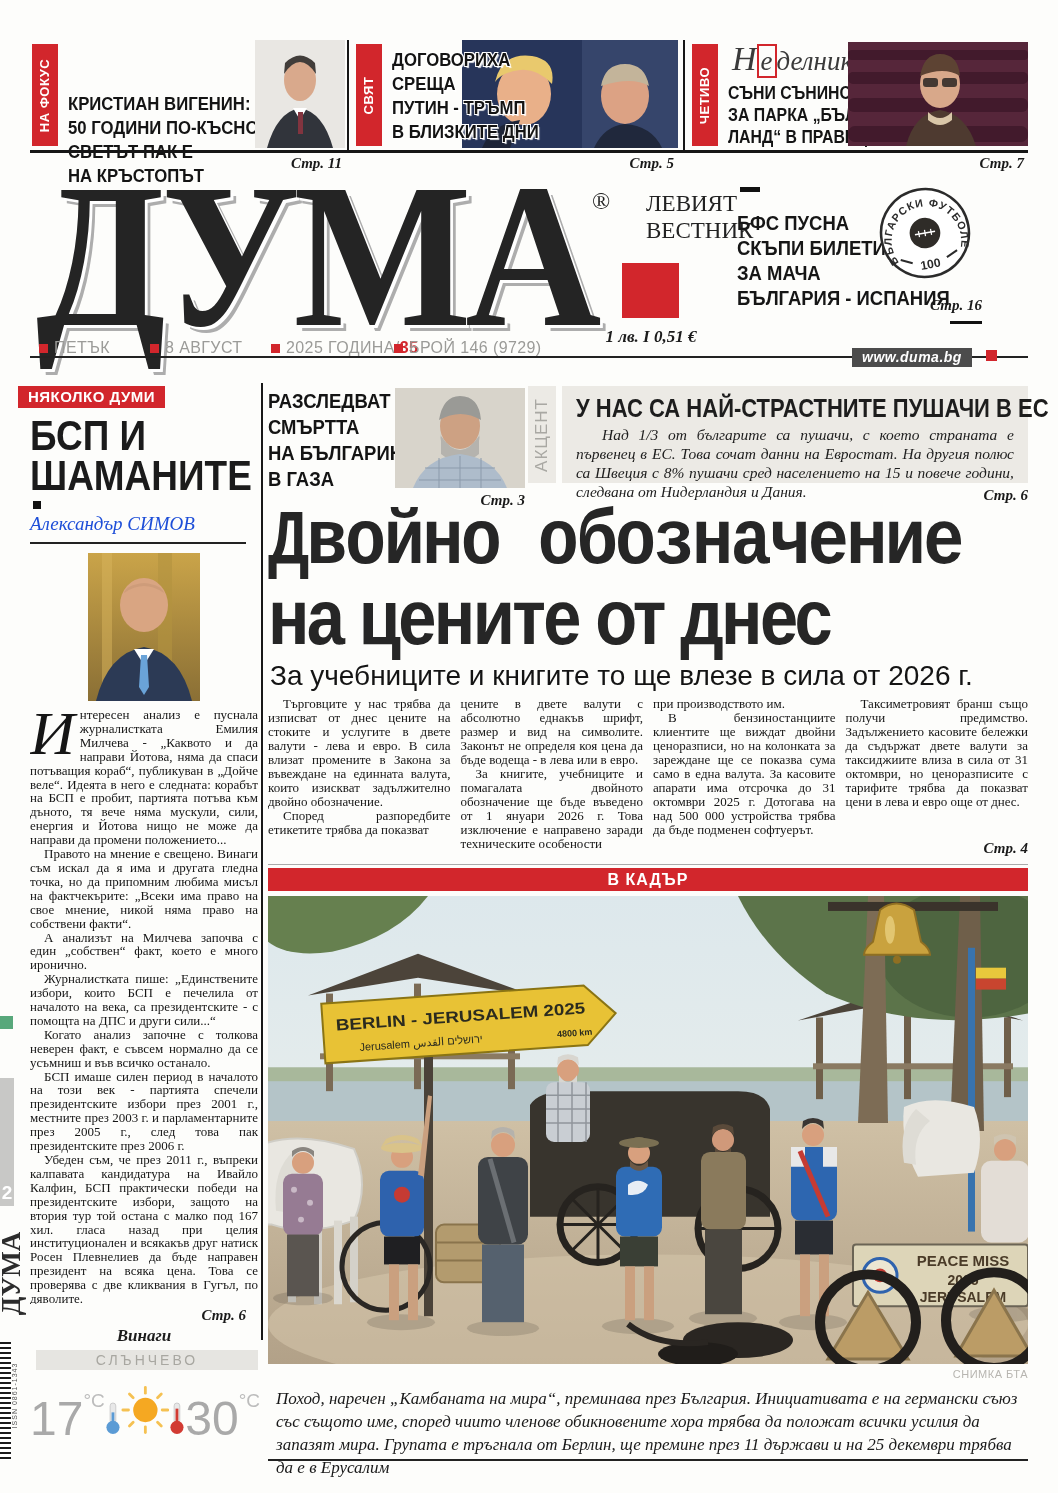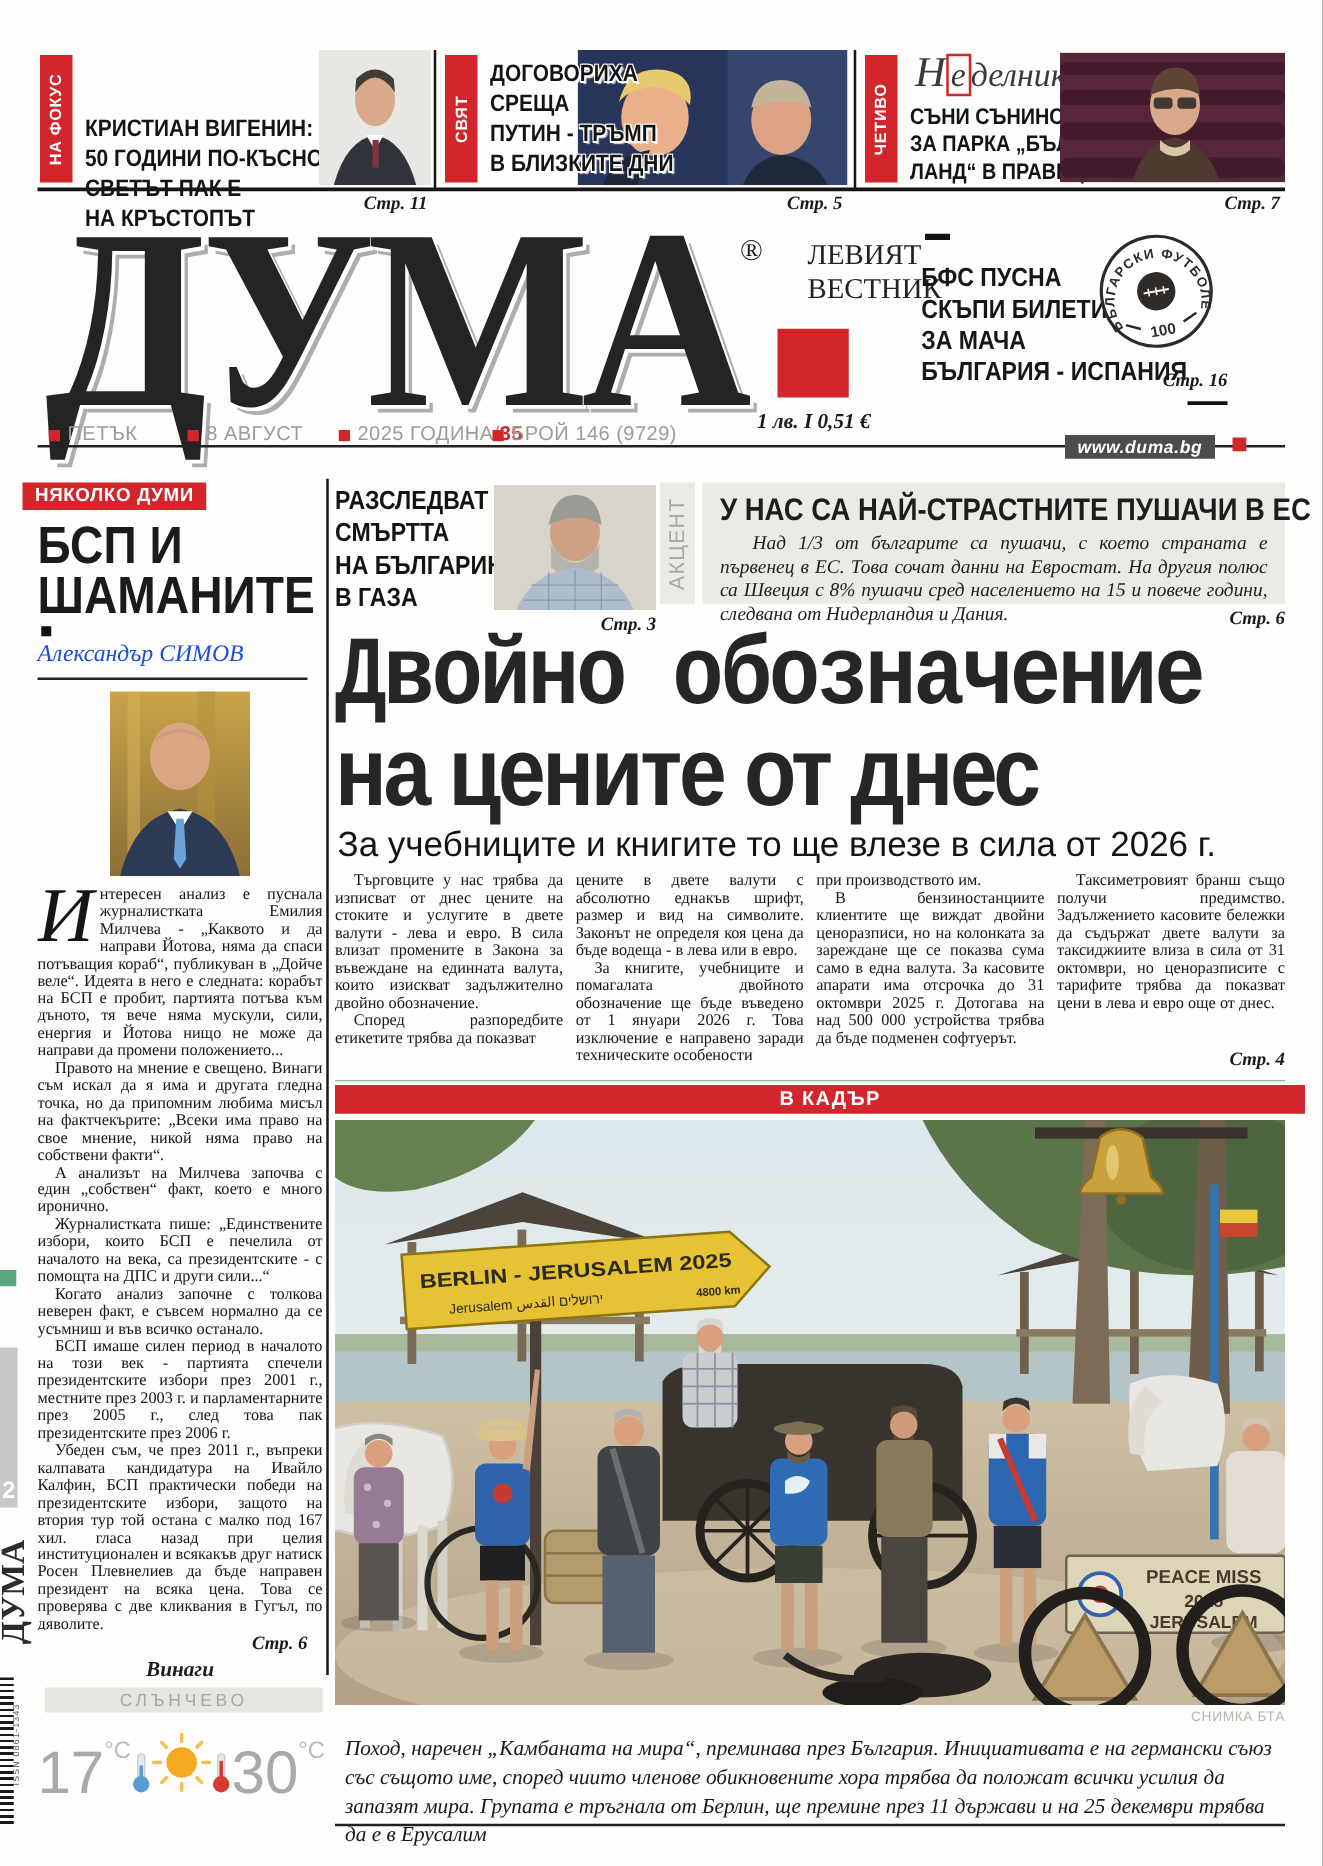--- a/index.html
+++ b/index.html
@@ -361,21 +361,21 @@
       <p>при производството им.</p>
       <p class="ind">В бензиностанциите клиентите ще виждат двойни ценоразписи, но на колонката за зареждане ще се показва сума само в една валута. За касовите апарати има отсрочка до 31 октомври 2025 г. Дотогава на над 500 000 устройства трябва да бъде подменен софтуерът.</p>
     </div>
     <div class="col">
       <p class="ind">Таксиметровият бранш също получи предимство. Задължението касовите бележки да съдържат двете валути за таксиджиите влиза в сила от 31 октомври, но ценоразписите с тарифите трябва да показват цени в лева и евро още от днес.</p>
     </div>
   </div>
   <div class="b pref" style="left:928px;top:840px;width:100px;text-align:right;">Стр. 4</div>
 
   <div class="b" style="left:268px;top:864px;width:760px;height:1px;background:#aaa;"></div>
-  <div class="b vkbanner" style="left:268px;top:868px;width:760px;height:23px;padding-left:16px;">В КАДЪР</div>
+  <div class="b vkbanner" style="left:268px;top:868px;width:760px;height:23px;">В КАДЪР</div>
 
   <div class="b" style="left:268px;top:896px;width:760px;height:468px;overflow:hidden;">
     <svg width="760" height="468" viewBox="0 0 760 470" preserveAspectRatio="none">
       <defs>
         <linearGradient id="sky" x1="0" y1="0" x2="0" y2="1">
             <stop offset="0" stop-color="#dde8ec"></stop>
             <stop offset="1" stop-color="#eef1ec"></stop>
           </linearGradient>
         <linearGradient id="ground" x1="0" y1="0" x2="0" y2="1">
             <stop offset="0" stop-color="#cfc0a5"></stop>

